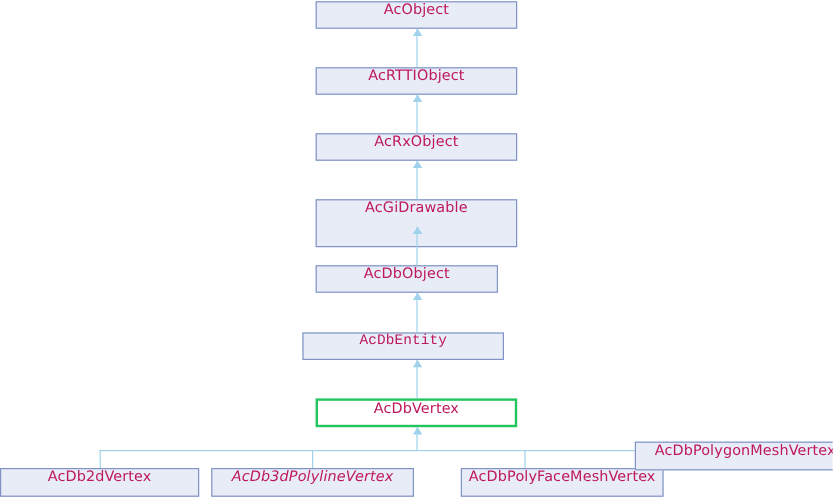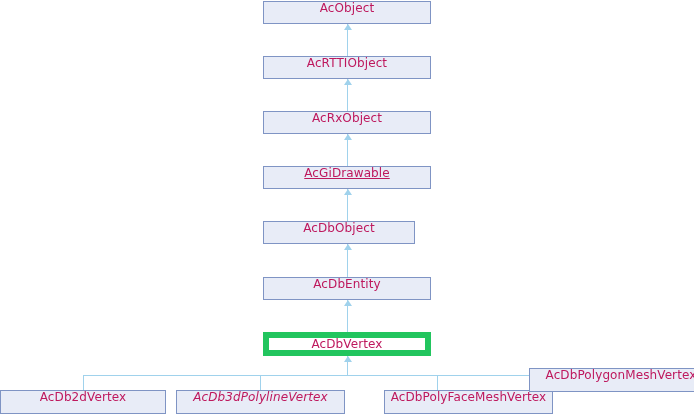--- a/index.html
+++ b/index.html
@@ -26,21 +26,21 @@
     color: #be185d;
     font-size: 12px;
     line-height: 1;
     display: flex;
     justify-content: center;
     white-space: nowrap;
     letter-spacing: 0.1px;
   }
   .node.current {
     background: #ffffff;
-    border: 6px solid #22c55e;
+    border: 2px solid #22c55e;
   }
   .node-label {
     display: block;
     padding: 0 4px;
   }
   
   .edge-v {
     position: absolute;
     width: 1px;
     background: #a0d2ec;
@@ -69,29 +69,29 @@
   </div>
 
   <div class="node" style="left:263px; top:56px; width:168px; height:23px;">
     <span class="node-label">AcRTTIObject</span>
   </div>
 
   <div class="node" style="left:263px; top:111px; width:168px; height:23px;">
     <span class="node-label">AcRxObject</span>
   </div>
 
-  <div class="node" style="left:263px; top:166px; width:168px; height:23px;text-decoration:underline;">
+  <div class="node" style="left:263px; top:166px; width:168px; height:40px;">
     <span class="node-label">AcGiDrawable</span>
   </div>
 
   <div class="node" style="left:263px; top:221px; width:152px; height:23px;">
     <span class="node-label">AcDbObject</span>
   </div>
 
-  <div class="node" style="left:263px; top:277px; width:168px; height:23px;">
+  <div class="node" style="left:252px; top:277px; width:168px; height:23px;font-family:Liberation Mono, monospace;">
     <span class="node-label">AcDbEntity</span>
   </div>
 
   <div class="node current" style="left:263px; top:332px; width:168px; height:24px;">
     <span class="node-label">AcDbVertex</span>
   </div>
 
   <div class="edge-v" style="left:347px; top:24px; height:32px;"></div>
   <div class="arrow-up" style="left:344px; top:24px;"></div>
 

